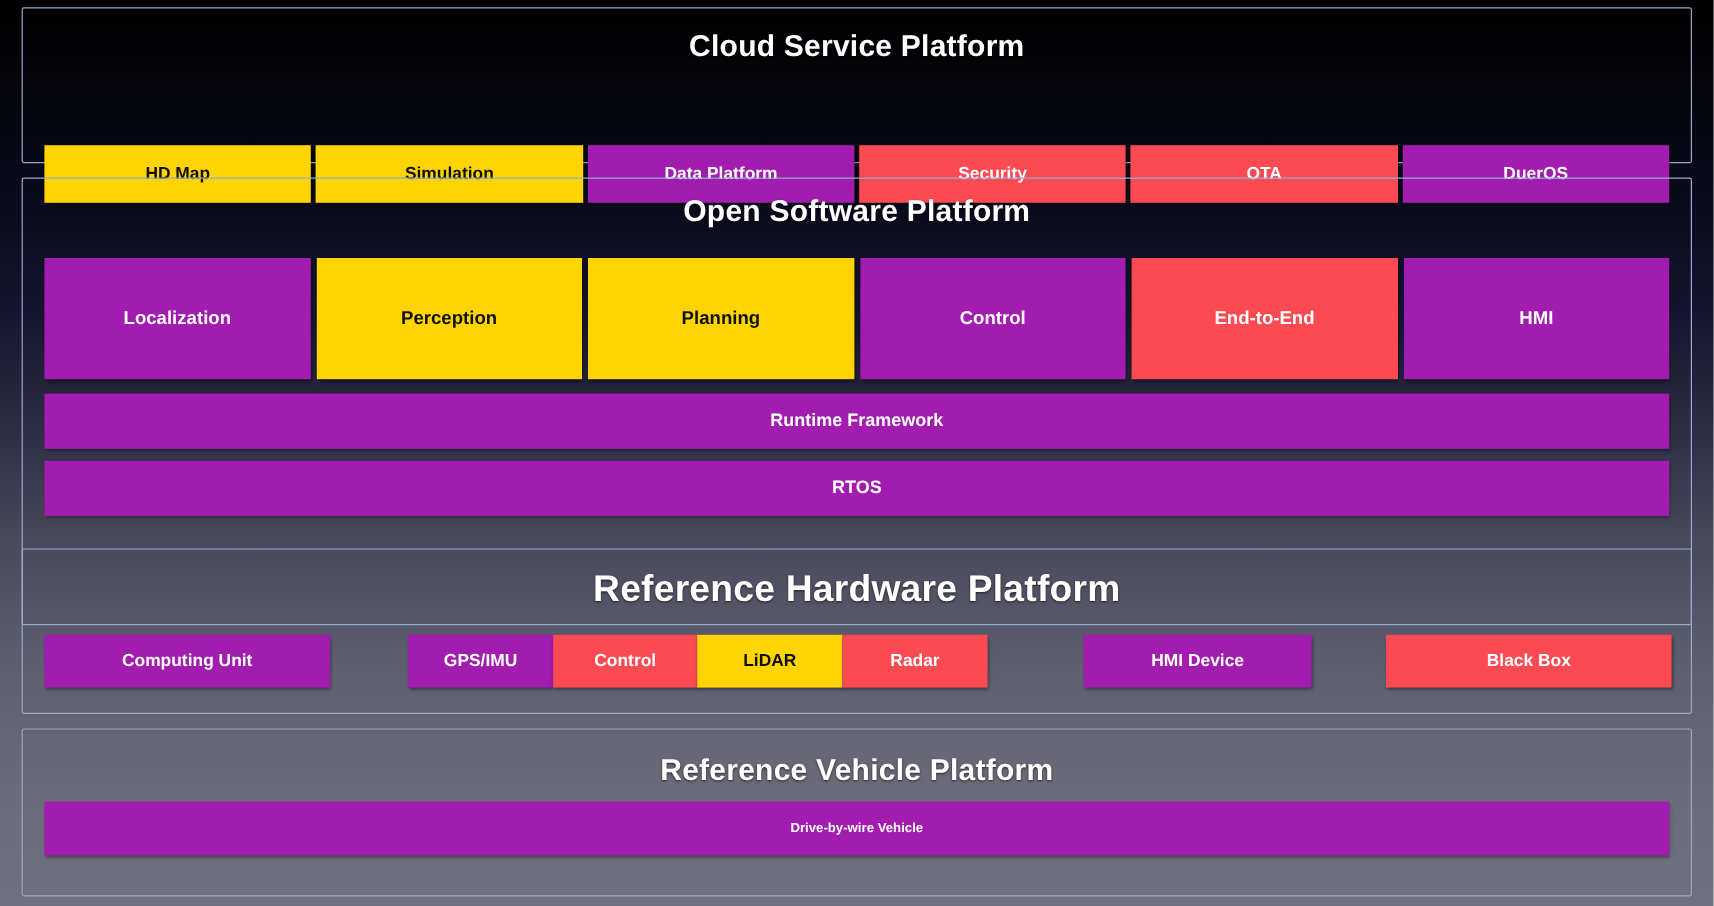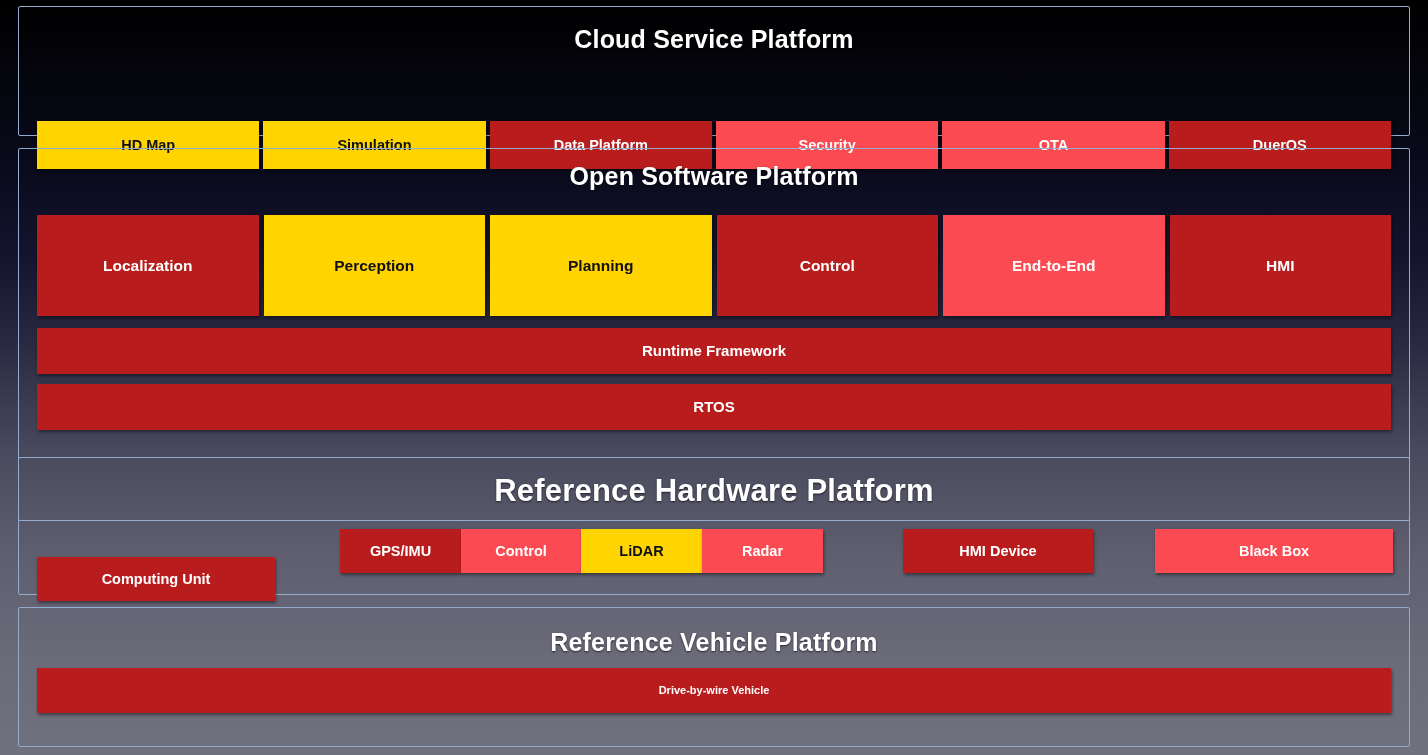--- a/index.html
+++ b/index.html
@@ -63,21 +63,21 @@
     box-sizing: border-box;
     display: flex;
     align-items: center;
     justify-content: center;
     text-align: center;
     font-weight: bold;
     box-shadow: 1px 2px 3px rgba(0,0,0,0.45);
     line-height: 1.15;
   }
   .c-yellow { background: #ffd400; color: #101010; }
-  .c-blue   { background: #b91c1c; color: #ffffff; }
+  .c-blue   { background: #a21caf; color: #ffffff; }
   .c-red    { background: #fc4a52; color: #ffffff; }
 
   
   .cloud-row {
     position: absolute;
     top: 66px;
     left: 18px;
     right: 18px;
     display: flex;
     gap: 4px;
@@ -120,21 +120,21 @@
     left: 18px;
     right: 18px;
     height: 44px;
   }
   .hw-row .block {
     position: absolute;
     top: 0;
     height: 44px;
     font-size: 14.5px;
   }
-  .hw-compute  { left: 0px;   width: 238px; margin-top: 28px; }
+  .hw-compute  { left: 0px;   width: 238px; }
   .hw-gpsimu   { left: 303px; width: 121px; }
   .hw-camera   { left: 424px; width: 120px; }
   .hw-lidar    { left: 544px; width: 121px; text-align: right; }
   .hw-radar    { left: 665px; width: 121px; }
   .hw-hmidev   { left: 866px; width: 190px; }
   .hw-blackbox { left: 1118px; width: 238px; }
 
   
   .veh-bar {
     position: absolute;

